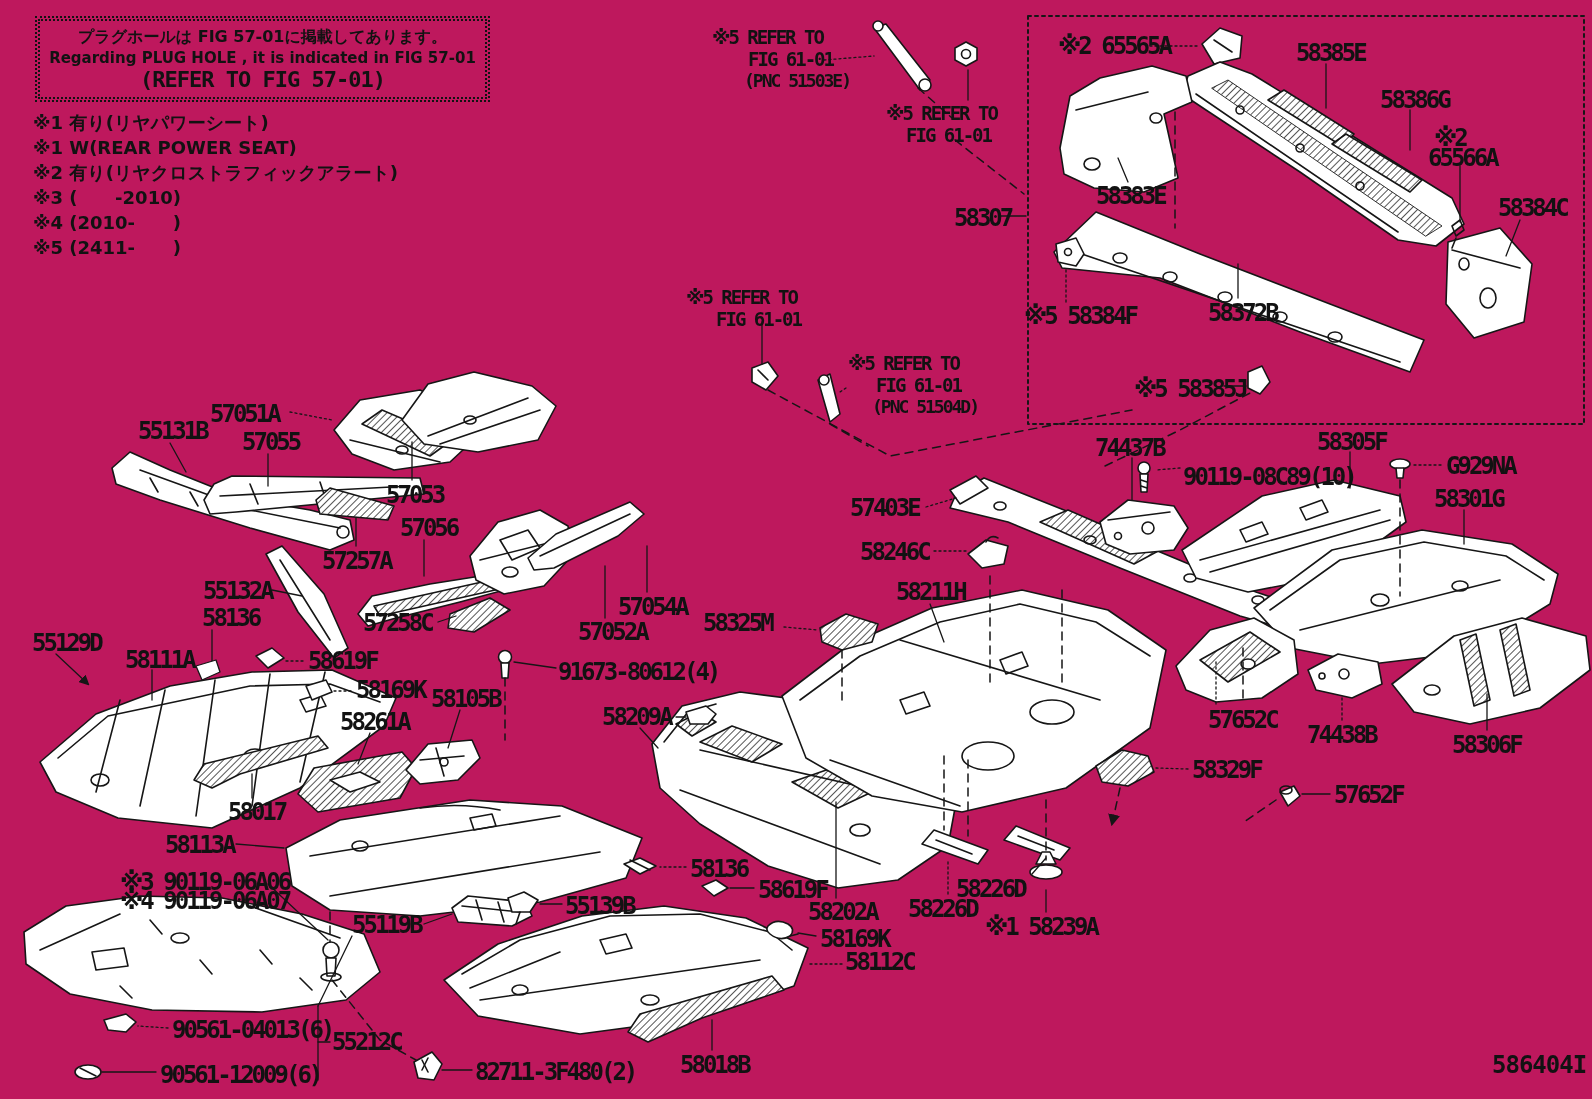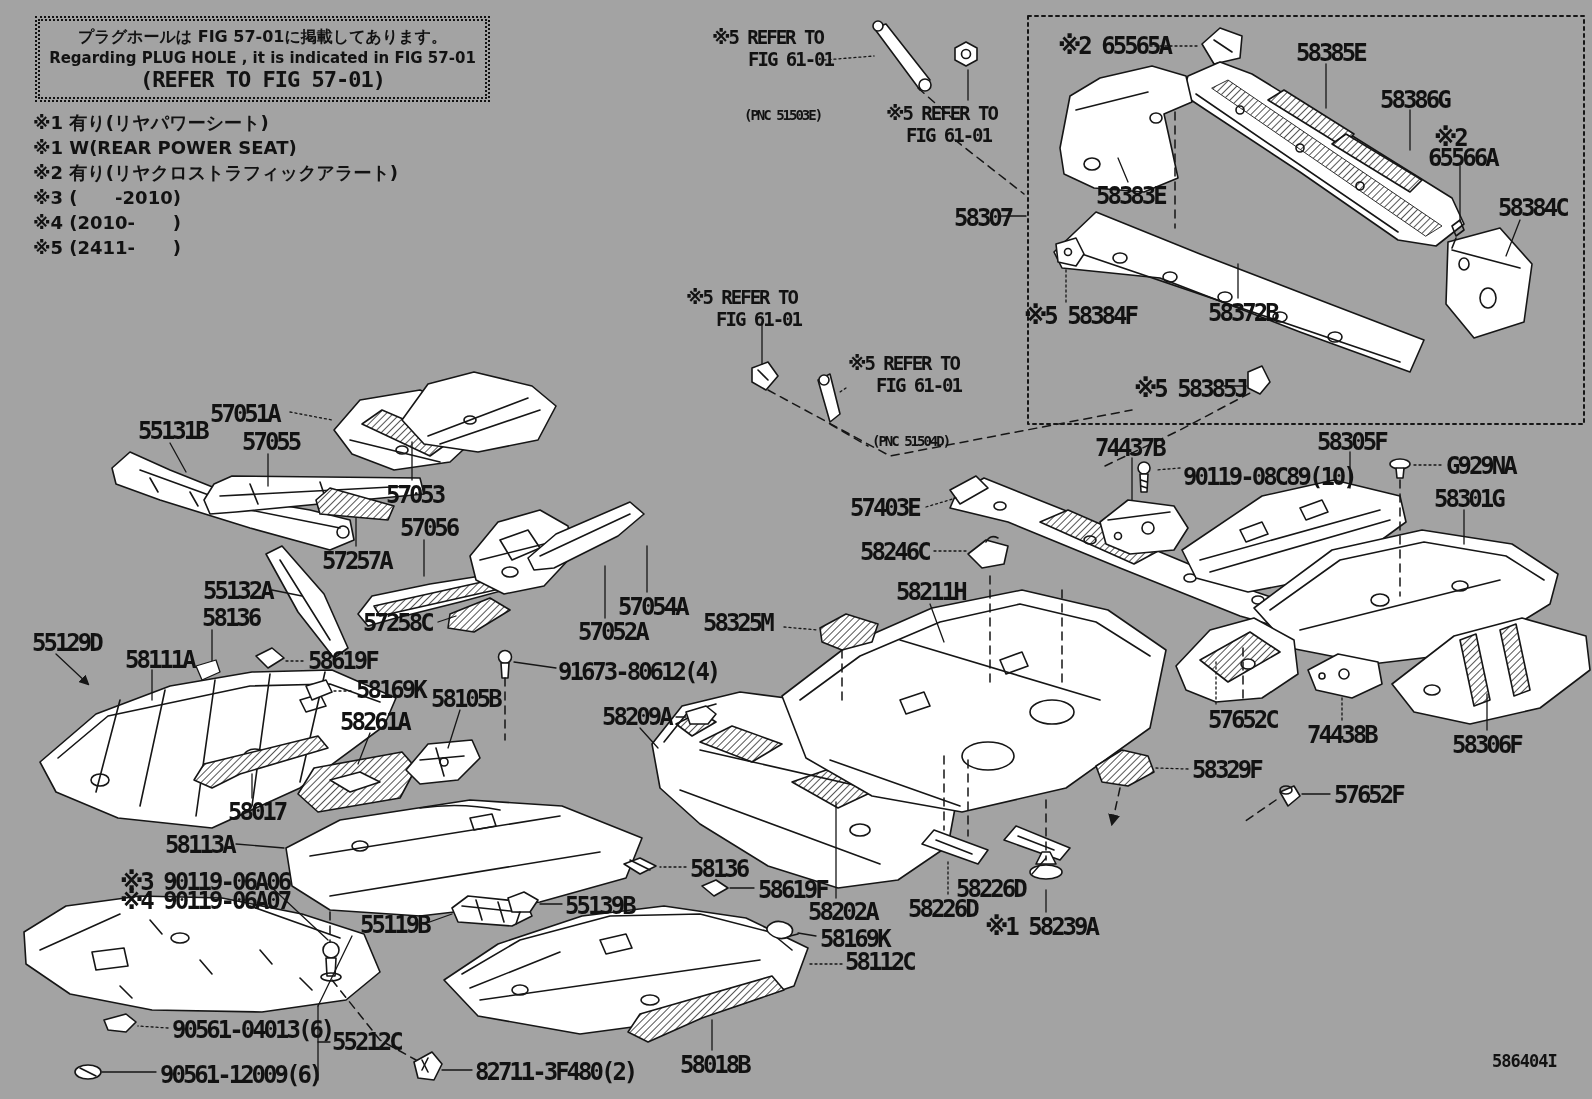--- a/index.html
+++ b/index.html
@@ -1,22 +1,22 @@
 <!DOCTYPE html>
 <html><head>
 <meta charset="utf-8">
 <style>
   html,body{margin:0;padding:0;background:#fff;}
-  .stage{position:relative;width:1592px;height:1099px;background:#a3a3a3;overflow:hidden;
+  .stage{position:relative;width:1592px;height:1099px;background:#be185d;overflow:hidden;
          font-family:"DejaVu Sans","Liberation Sans",sans-serif;color:#121212;}
   svg.art{position:absolute;left:0;top:0;}
   .lbl{position:absolute;font-family:"DejaVu Sans Mono","DejaVu Sans",monospace;font-weight:bold;
        color:#121212;letter-spacing:-3px;font-size:24px;line-height:1;white-space:pre;}
   .lbl.note{font-size:19px;letter-spacing:-2px;}
-  .lbl.pnc{font-size:14px;letter-spacing:-2px;margin-top:36px;}
+  .lbl.pnc{font-size:18px;letter-spacing:-2px;}
   .note-box{position:absolute;left:35px;top:16px;width:455px;height:86px;border:2px dotted #121212;
             box-sizing:border-box;padding:1px;}
   .note-box-inner{width:100%;height:100%;border:2px dotted #121212;box-sizing:border-box;
             display:flex;flex-direction:column;align-items:center;justify-content:center;text-align:center;}
   .nb1{font-size:16px;font-weight:bold;line-height:22px;}
   .nb2{font-size:15px;font-weight:bold;line-height:20px;}
   .nb3{font-family:"DejaVu Sans Mono",monospace;font-size:22px;font-weight:bold;letter-spacing:-1px;line-height:24px;}
   .footnotes{position:absolute;left:33px;top:110px;}
   .fnote{font-weight:bold;font-size:18px;line-height:25px;white-space:pre;}
   .fig-id{letter-spacing:-1px;}
@@ -550,22 +550,22 @@
       <div class="lbl" style="left: 908px; top: 897px;">58226D</div>
       <div class="lbl" style="left: 956px; top: 877px;">58226D</div>
       <div class="lbl" style="left: 985px; top: 915px;">※1 58239A</div>
       <div class="lbl" style="left: 820px; top: 927px;">58169K</div>
       <div class="lbl" style="left: 845px; top: 950px;">58112C</div>
       <div class="lbl" style="left: 565px; top: 894px;">55139B</div>
       <div class="lbl" style="left: 680px; top: 1053px;">58018B</div>
       <div class="lbl" style="left: 165px; top: 833px;">58113A</div>
       <div class="lbl" style="left: 120px; top: 870px;">※3 90119-06A06</div>
       <div class="lbl" style="left: 120px; top: 889px;">※4 90119-06A07</div>
-      <div class="lbl" style="left: 352px; top: 913px; margin-left: 8px;">55119B</div>
+      <div class="lbl" style="left: 352px; top: 913px;">55119B</div>
       <div class="lbl" style="left: 172px; top: 1018px;">90561-04013(6)</div>
       <div class="lbl" style="left: 332px; top: 1030px;">55212C</div>
       <div class="lbl" style="left: 160px; top: 1063px;">90561-12009(6)</div>
       <div class="lbl" style="left: 475px; top: 1060px;">82711-3F480(2)</div>
     </div>
 
-<div class="lbl fig-id" style="left:1492px;top:1053px;font-size:17px;">586404I</div>
+<div class="lbl fig-id" style="left:1492px;top:1053px;font-size:24px;">586404I</div>
 
 </div>
 
 </body></html>

